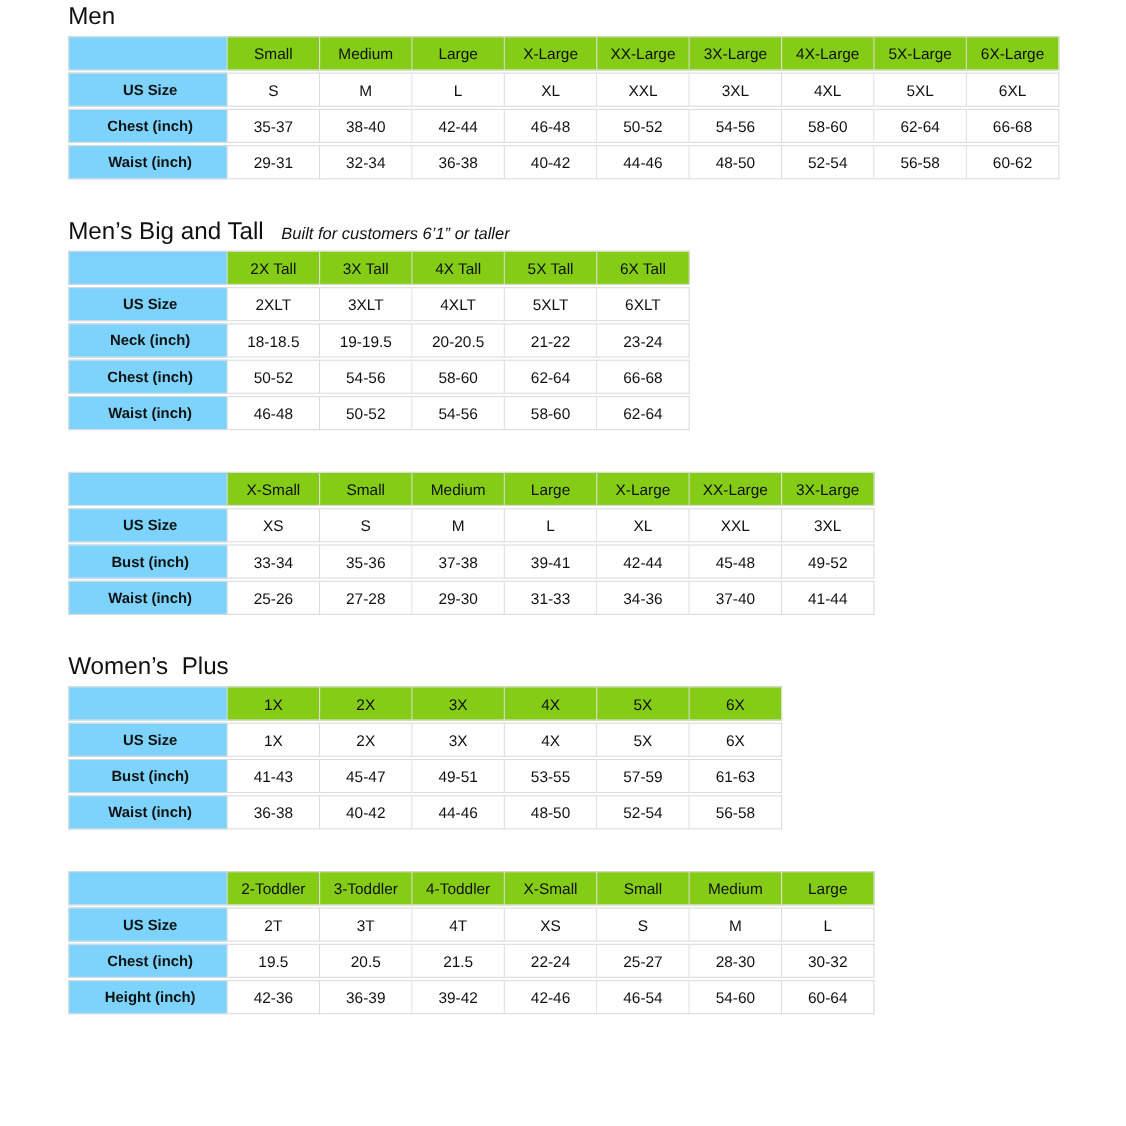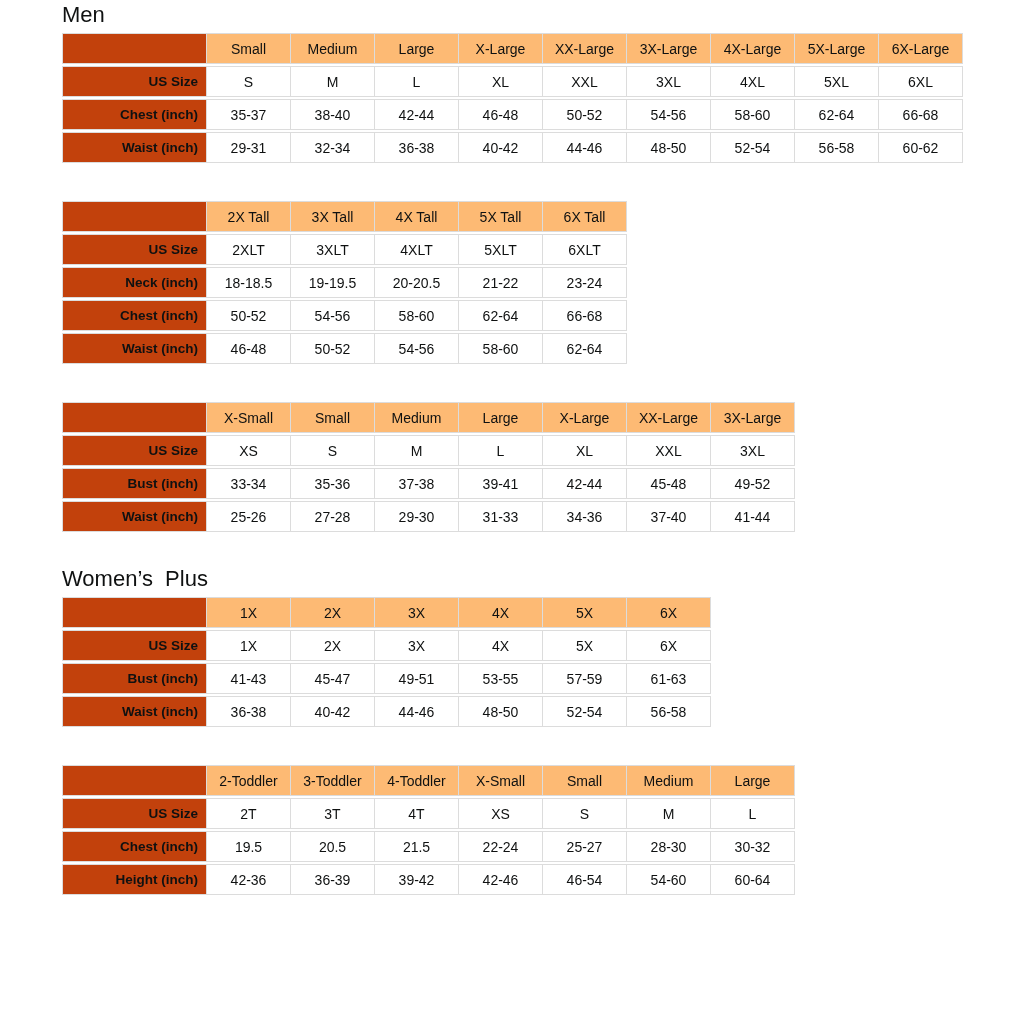--- a/index.html
+++ b/index.html
@@ -54,27 +54,27 @@
     min-width: 84px;
     max-width: 84px;
     padding: 0 4px;
     text-align: center;
     vertical-align: middle;
     font-size: 14px;
     font-weight: 400;
     color: #0f1111;
   }
   .size-table tr > *:first-child { border-left: 1px solid #dcdcdc; }
-  .size-table thead th { background: #fdba74; font-weight: 400; }
+  .size-table thead th { background: #84cc16; font-weight: 400; }
   .size-table .label-col {
     width: 145px;
     min-width: 145px;
     max-width: 145px;
-    background: #c2410c;
-    text-align: right;
+    background: #7dd3fc;
+    text-align: center;
     padding: 0 8px 0 12px;
     font-weight: 700;
     font-size: 13.5px;
   }
 </style>
 </head>
 <body>
 
 <main class="page">
   <section class="size-section">
@@ -132,20 +132,24 @@
             <td>48-50</td>
             <td>52-54</td>
             <td>56-58</td>
             <td>60-62</td>
           </tr>
         </tbody>
     </table>
   </section>
 
   <section class="size-section">
+    <div class="title-row">
+      <h2 class="section-title">Men’s Big and Tall</h2>
+      <span class="section-subtitle">Built for customers 6’1” or taller</span>
+    </div>
     <table class="size-table">
       <thead>
         <tr>
             <th class="label-col"></th>
             <th>2X Tall</th>
             <th>3X Tall</th>
             <th>4X Tall</th>
             <th>5X Tall</th>
             <th>6X Tall</th>
           </tr>

